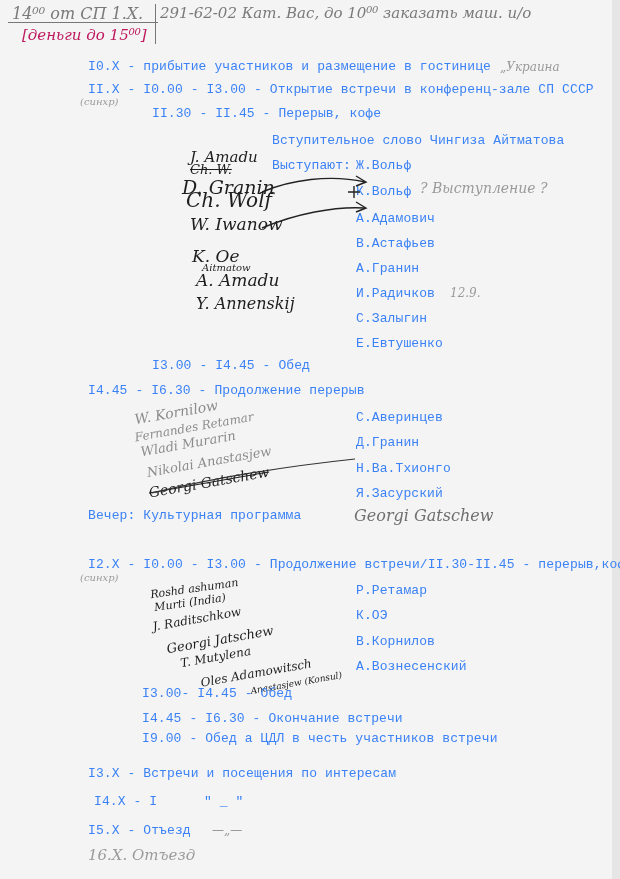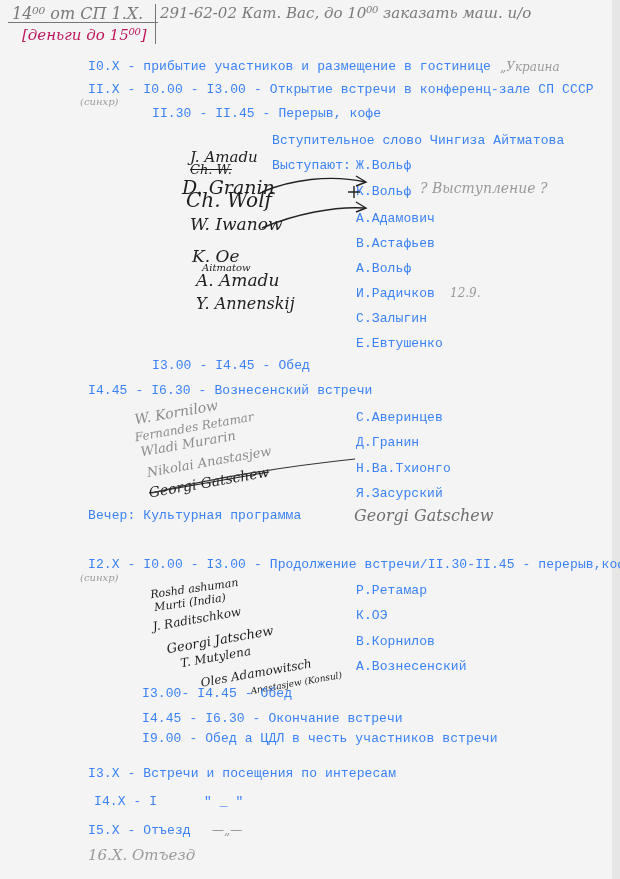--- a/index.html
+++ b/index.html
@@ -59,21 +59,21 @@
 <div class="hw faint" style="left:80px;top:96px;font-size:10px;">(синхр)</div>
 <div class="tw" style="left:152px;top:106px;">II.30 - II.45 - Перерыв, кофе</div>
 <div class="tw" style="left:272px;top:133px;">Вступительное слово Чингиза Айтматова</div>
 <div class="tw" style="left:272px;top:158px;">Выступают:</div>
 
 <div class="tw" style="left:356px;top:158px;">Ж.Вольф</div>
 <div class="tw" style="left:356px;top:184px;">К.Вольф</div>
 <div class="hw faint" style="left:420px;top:180px;font-size:14px;">? Выступление ?</div>
 <div class="tw" style="left:356px;top:211px;">А.Адамович</div>
 <div class="tw" style="left:356px;top:236px;">В.Астафьев</div>
-<div class="tw" style="left:356px;top:261px;">А.Вольф</div>
+<div class="tw" style="left:356px;top:261px;">А.Гранин</div>
 <div class="tw" style="left:356px;top:286px;">И.Радичков</div>
 <div class="hw faint" style="left:450px;top:286px;">12.9.</div>
 <div class="tw" style="left:356px;top:311px;">С.Залыгин</div>
 <div class="tw" style="left:356px;top:336px;">Е.Евтушенко</div>
 
 <div class="hw ink" style="left:190px;top:148px;font-size:15px;">J. Amadu</div>
 <div class="hw ink strike" style="left:190px;top:162px;font-size:13px;">Ch. W.</div>
 <div class="hw ink" style="left:182px;top:176px;font-size:19px;">D. Granin</div>
 <div class="hw ink" style="left:186px;top:188px;font-size:20px;">Ch. Wolf</div>
 <div class="hw ink" style="left:190px;top:214px;font-size:17px;">W. Iwanow</div>
@@ -84,21 +84,21 @@
 
 <svg class="arrow" style="left:260px;top:170px;" width="120" height="60" viewBox="0 0 120 60">
   <path d="M2 22 C 30 10, 70 4, 105 12" stroke="#222" stroke-width="1.4" fill="none"></path>
   <path d="M96 6 L106 12 L96 16" stroke="#222" stroke-width="1.4" fill="none"></path>
   <path d="M2 58 C 35 44, 75 36, 105 38" stroke="#222" stroke-width="1.4" fill="none"></path>
   <path d="M96 32 L106 38 L96 42" stroke="#222" stroke-width="1.4" fill="none"></path>
   <path d="M88 22 L100 22 M94 16 L94 28" stroke="#222" stroke-width="1.4" fill="none"></path>
 </svg>
 
 <div class="tw" style="left:152px;top:358px;">I3.00 - I4.45 - Обед</div>
-<div class="tw" style="left:88px;top:383px;">I4.45 - I6.30 - Вознесенский встречи</div>
+<div class="tw" style="left:88px;top:383px;">I4.45 - I6.30 - Продолжение перерыв</div>
 
 <div class="tw" style="left:356px;top:410px;">С.Аверинцев</div>
 <div class="tw" style="left:356px;top:435px;">Д.Гранин</div>
 <div class="tw" style="left:356px;top:461px;">Н.Ва.Тхионго</div>
 <div class="tw" style="left:356px;top:486px;">Я.Засурский</div>
 <div class="hw pencil" style="left:354px;top:506px;font-size:16px;color:#6e6e6e;">Georgi Gatschew</div>
 
 <div class="hw pencil" style="left:134px;top:404px;font-size:14px;transform:rotate(-10deg);">W. Kornilow</div>
 <div class="hw pencil" style="left:134px;top:420px;font-size:12px;transform:rotate(-10deg);">Fernandes Retamar</div>
 <div class="hw pencil" style="left:140px;top:436px;font-size:13px;transform:rotate(-10deg);">Wladi Murarin</div>

